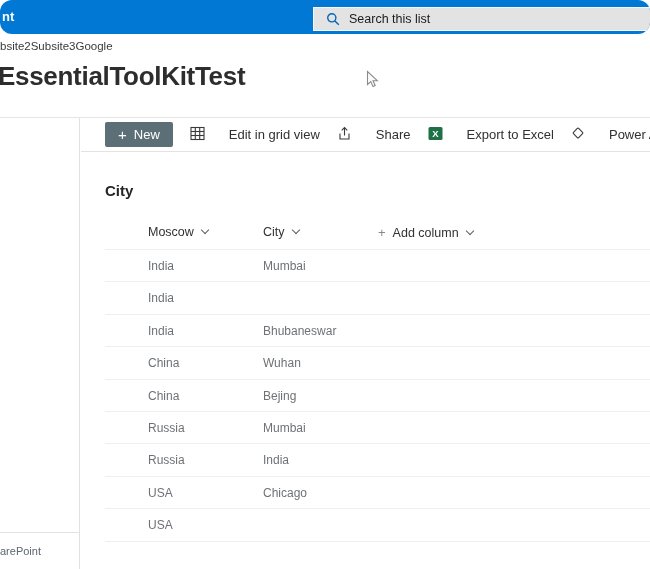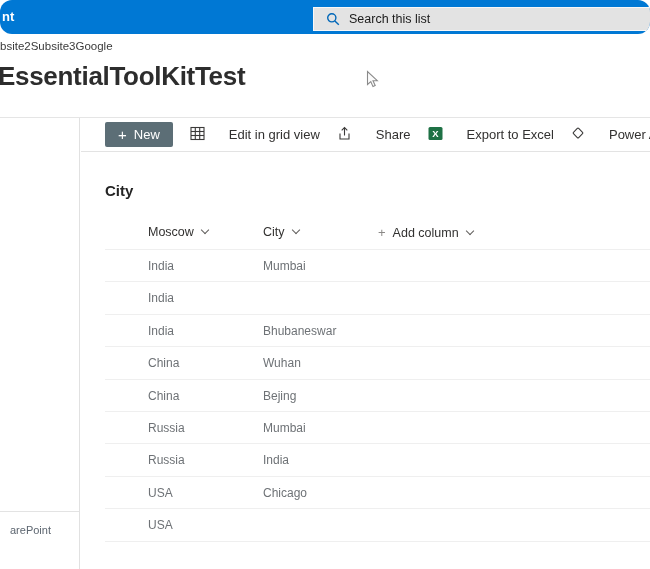--- a/index.html
+++ b/index.html
@@ -34,23 +34,23 @@
   .page-title {
     position:absolute; left:-2px; top:61px; font-size:26px; font-weight:600;
     color:#2d2d2d; letter-spacing:-0.3px; white-space:nowrap;
   }
   .cursor { position:absolute; left:366px; top:70px; }
   .header-divider { position:absolute; left:0; top:117px; width:650px; height:1px; background:#e5e5e5; }
 
   
   .sidebar { position:absolute; left:0; top:118px; width:80px; height:451px; background:#fff; border-right:1px solid #e1e1e1; }
   .sidebar-footer {
-    position:absolute; left:0; top:393px; width:100%;
+    position:absolute; left:0; top:414px; width:100%;
     border-top:1px solid #e3e3e3; padding-top:12px;
-    font-size:11px; color:#5d6670; white-space:nowrap; cursor:pointer;padding-left:10px;
+    font-size:11px; color:#5d6670; white-space:nowrap; cursor:pointer;
   }
 
   
   .toolbar {
     position:absolute; left:81px; top:118px; width:569px; height:34px;
     border-bottom:1px solid #e3e3e3; display:flex; align-items:center; padding-left:24px;
   }
   .new-button {
     height:25px; background:#5c6e76; color:#fff; border:none; border-radius:2px;
     font-family:inherit; font-size:13px; padding:0 13px; display:flex; align-items:center; gap:7px;

